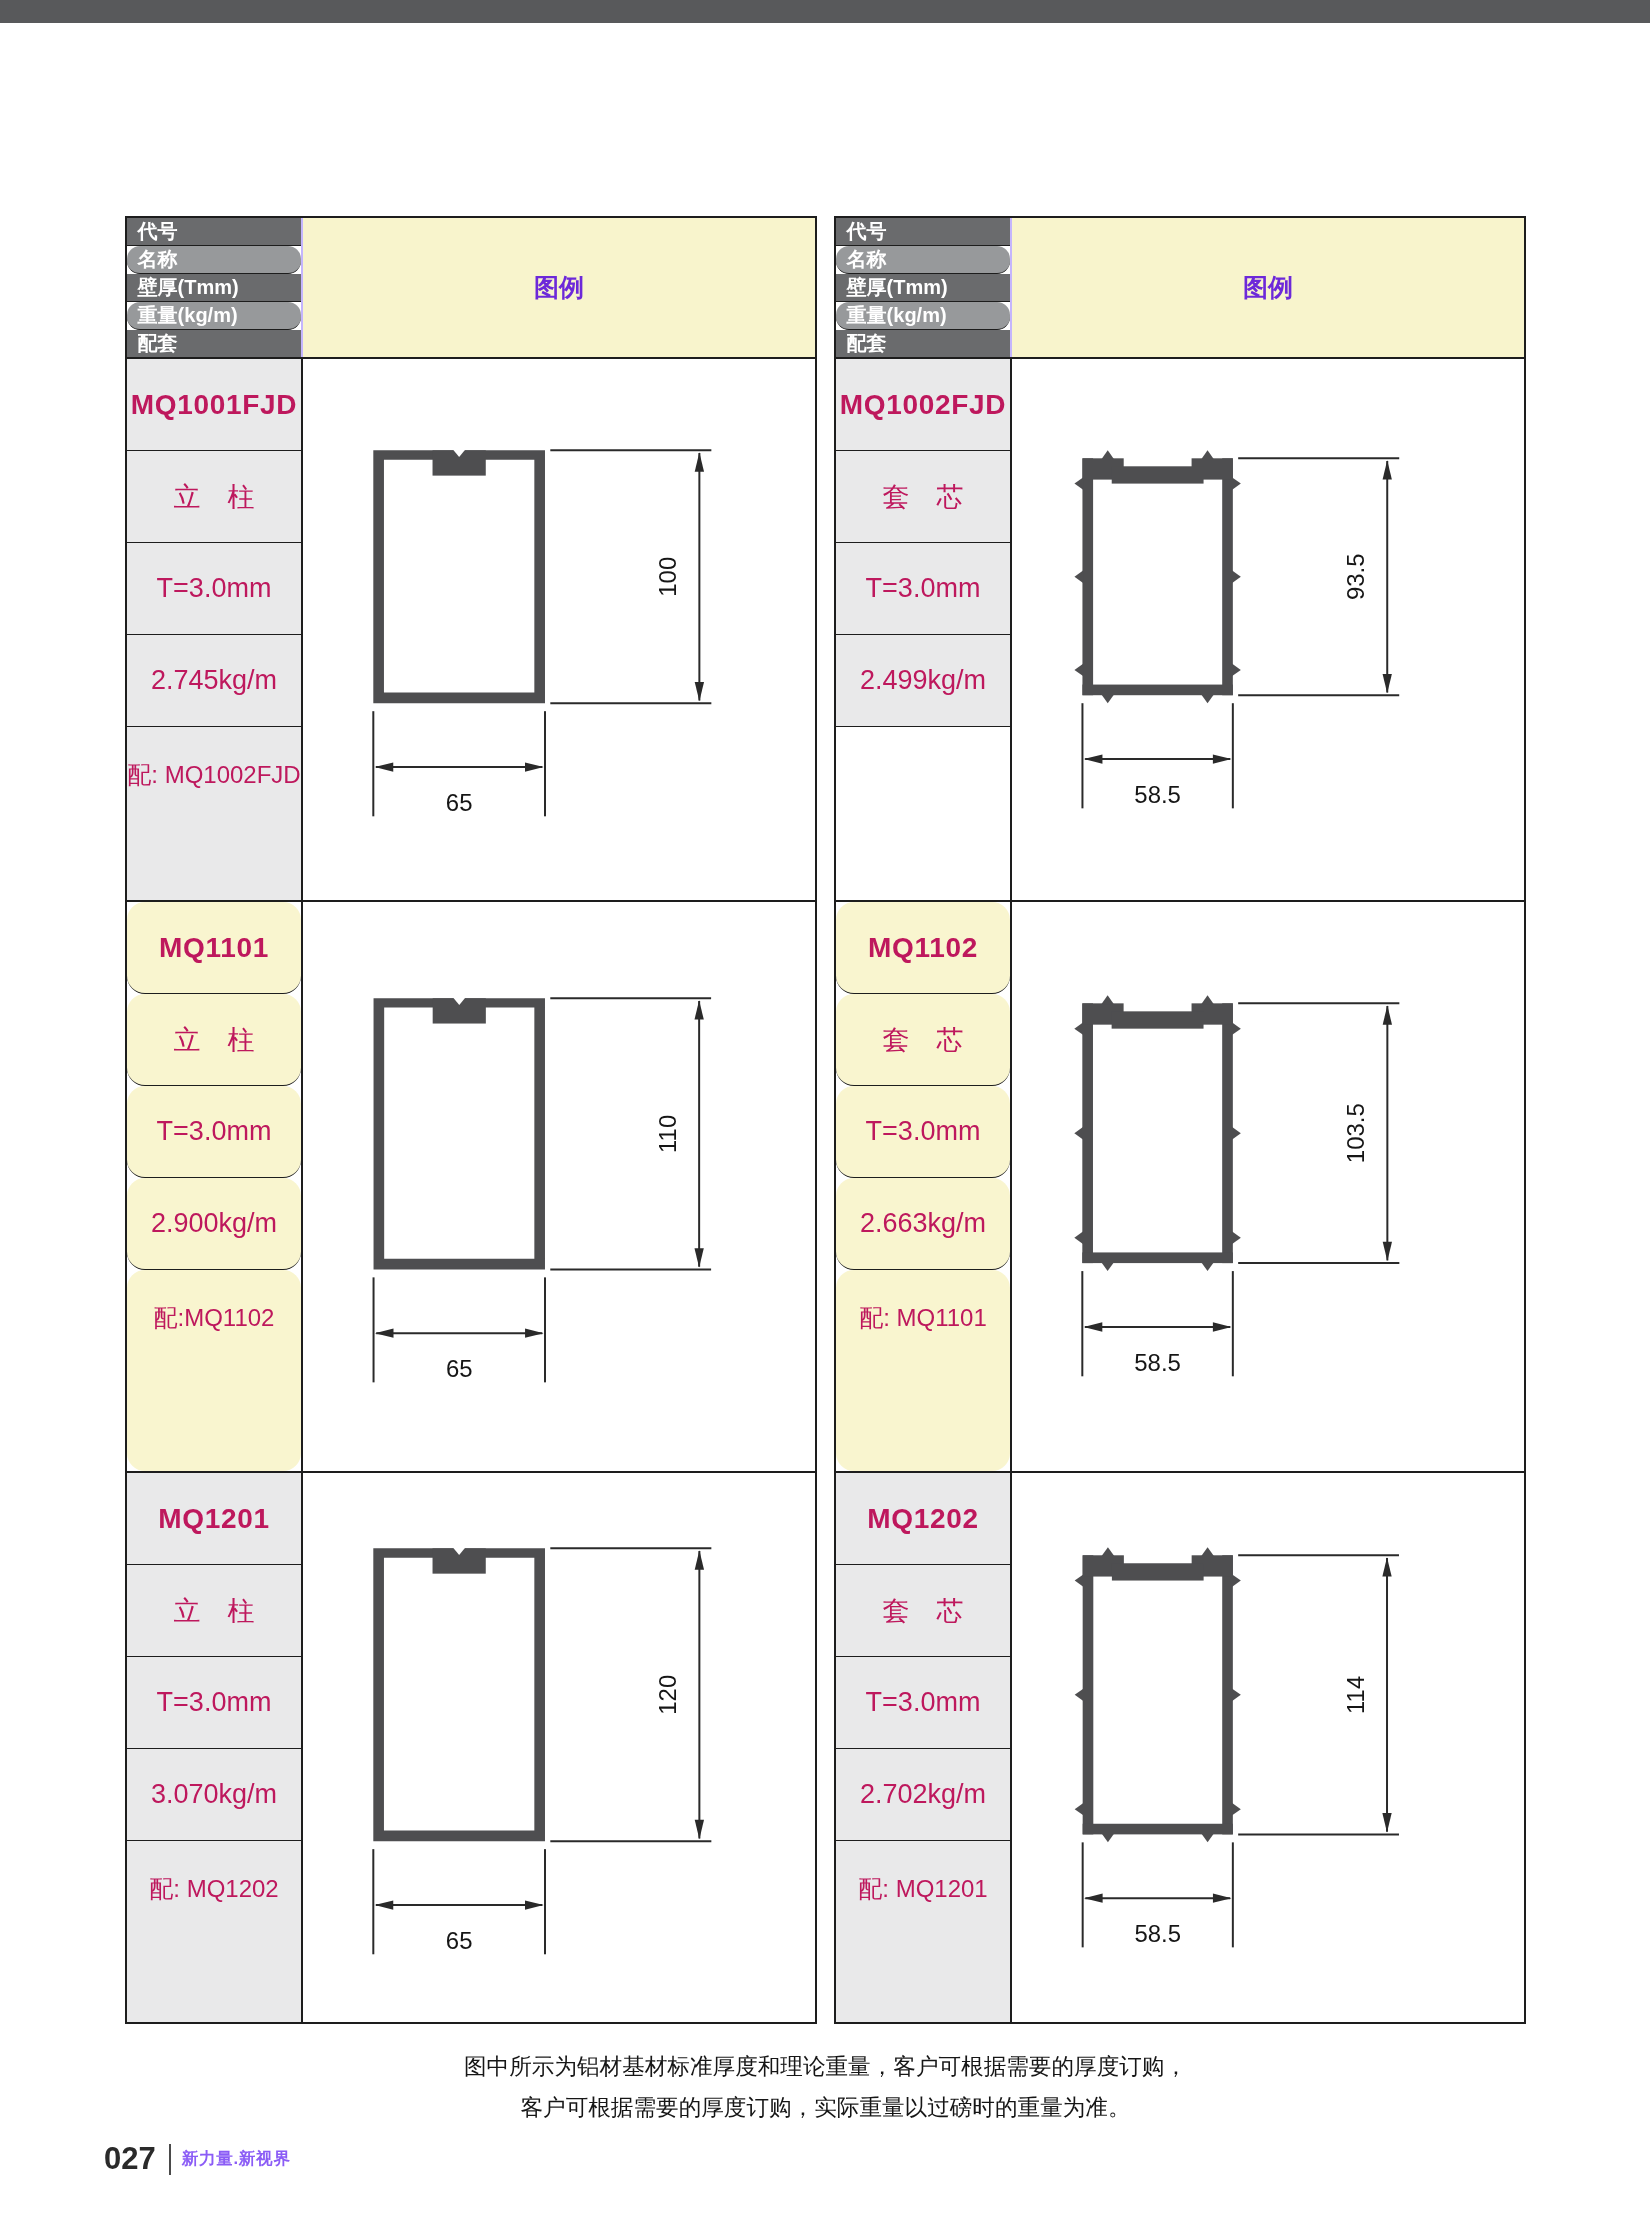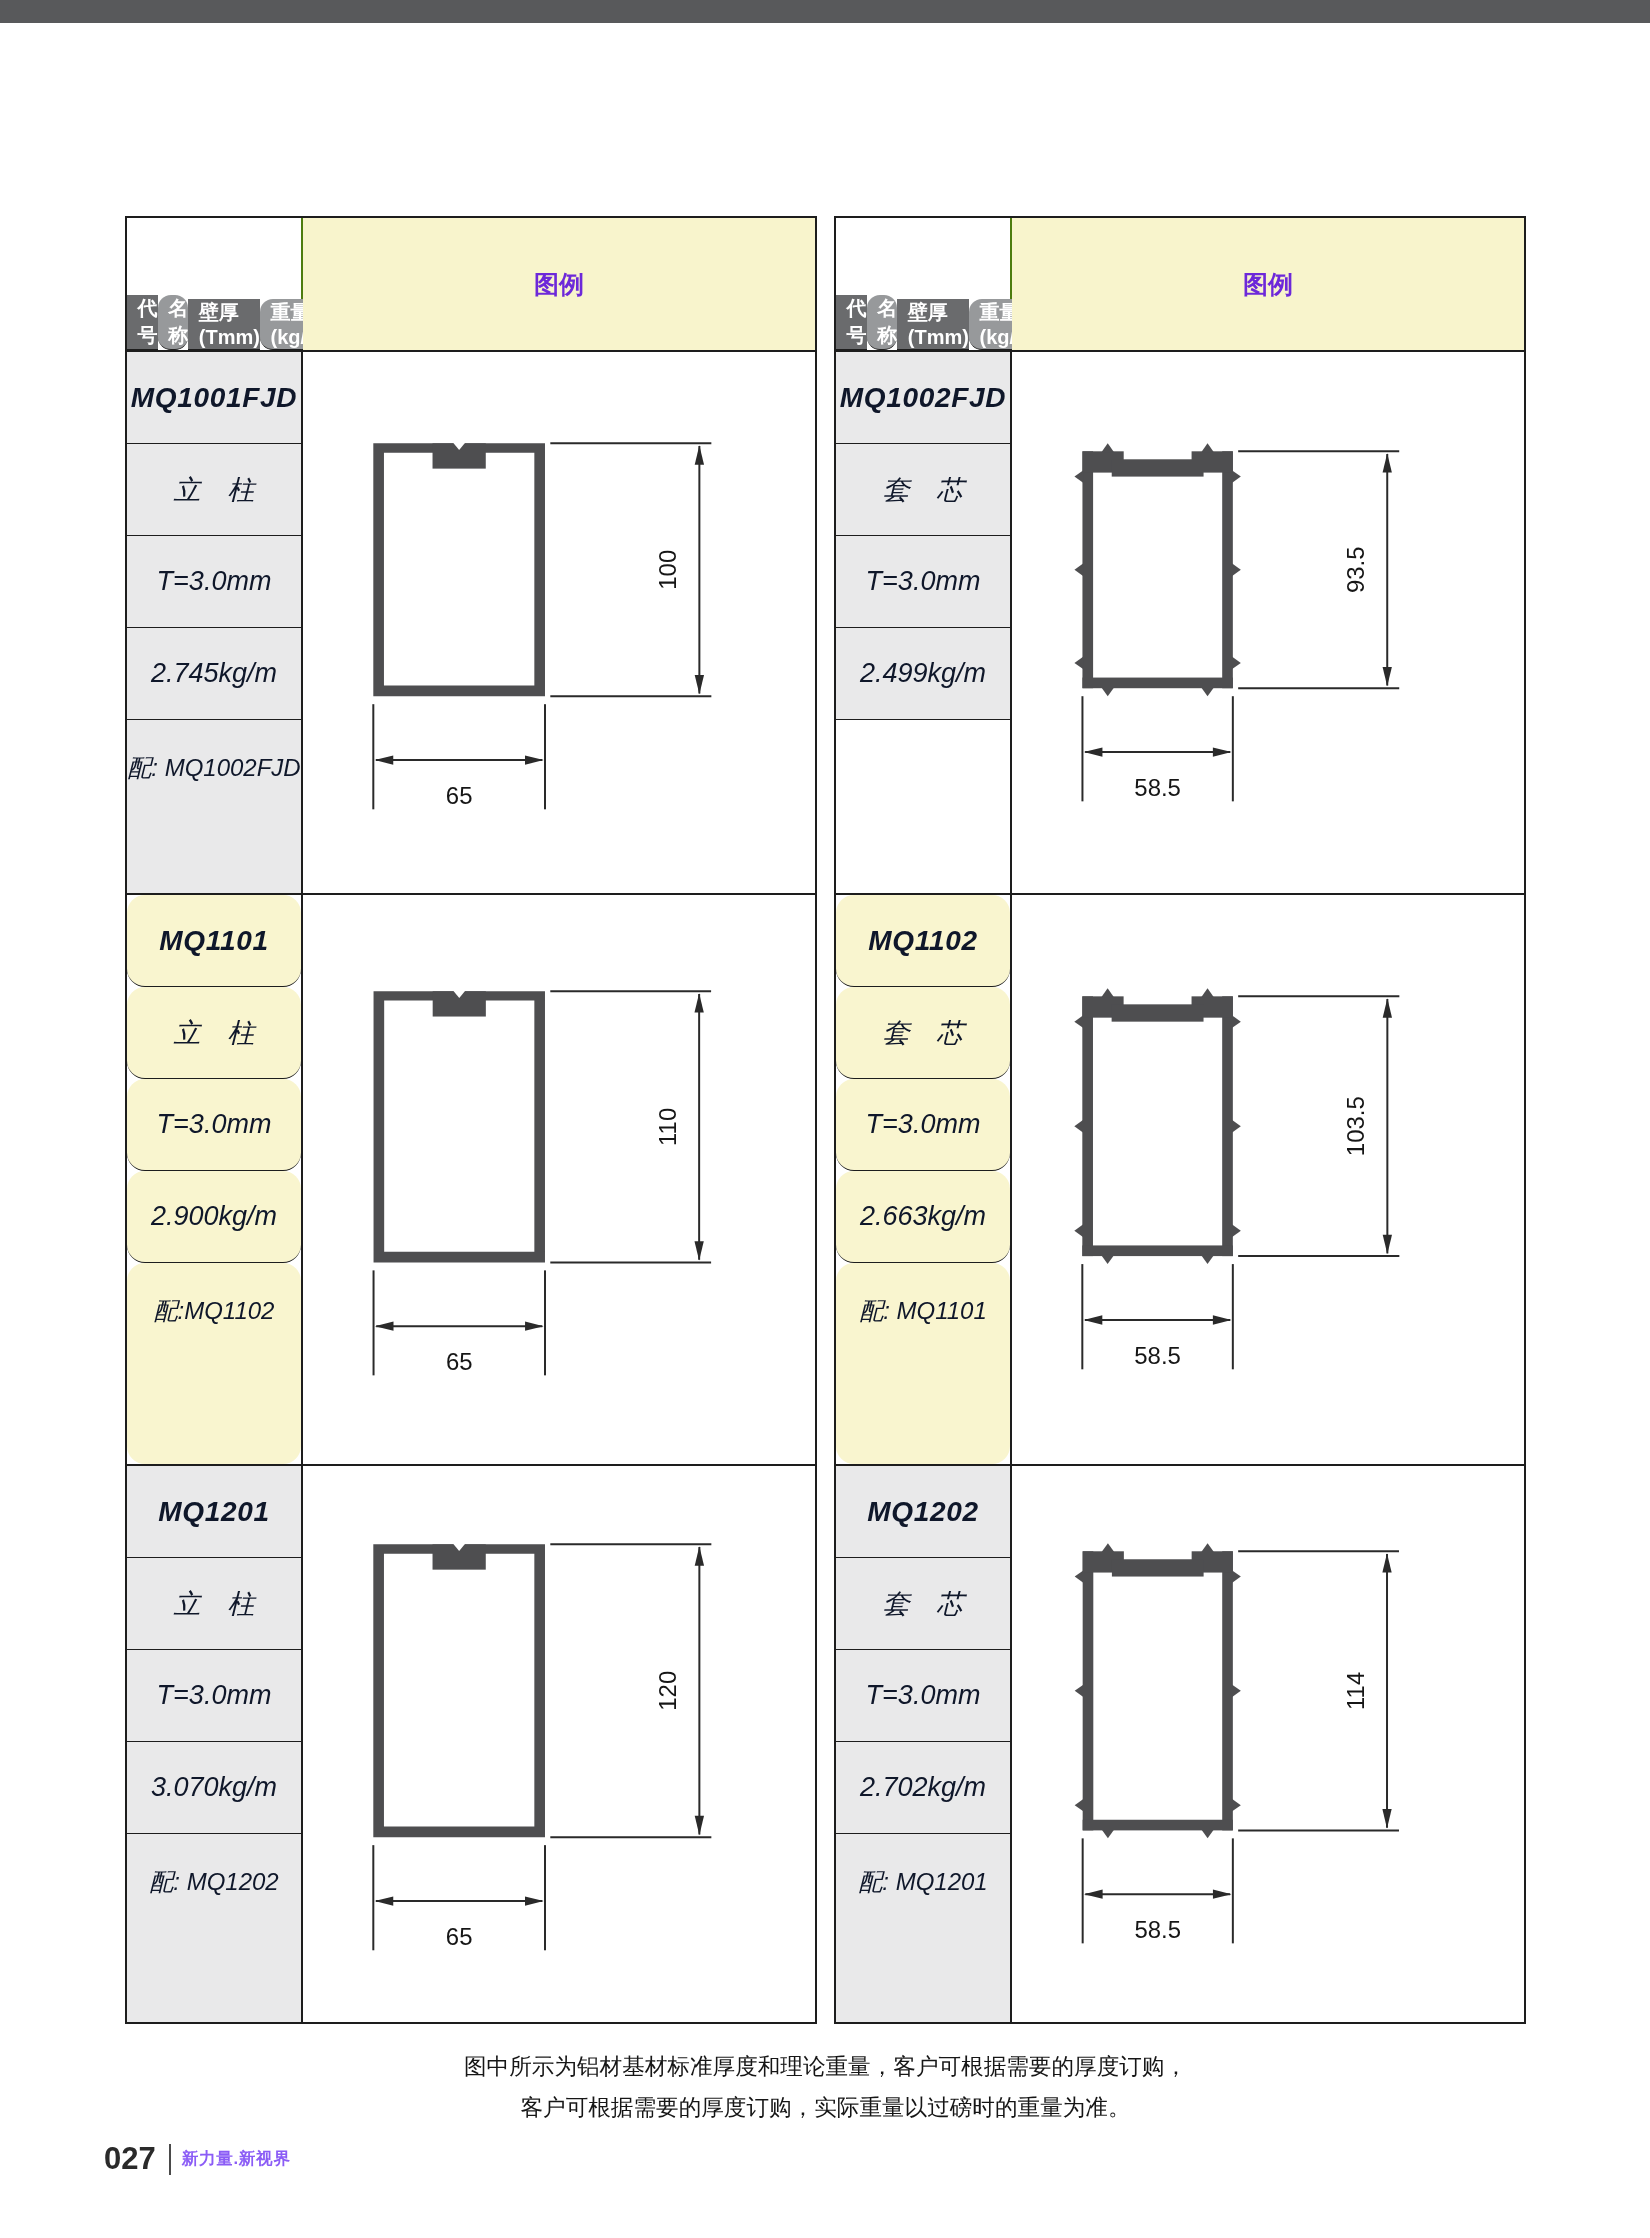--- a/index.html
+++ b/index.html
@@ -8,41 +8,41 @@
 
   .top-bar { position:absolute; left:0; top:0; width:1651px; height:22.6px; background:#58595b; }
 
   .ptable { position:absolute; top:216px; width:692px; height:1808px;
             border:2px solid #1d1d1d; box-sizing:border-box;
             display:flex; flex-direction:column; background:#ffffff; }
   #table-left  { left:125px; }
   #table-right { left:834px; }
 
   .phead { flex:0 0 134px; display:flex; border-bottom:2px solid #1d1d1d; box-sizing:border-box; }
-  .hlabels { width:176px; flex:0 0 176px; display:flex; flex-direction:row;
-             border-right:2px solid #4d7c0f; box-sizing:border-box;align-items:flex-end; }
+  .hlabels { width:176px; flex:0 0 176px; display:flex; flex-direction:column;
+             border-right:2px solid #c4b5fd; box-sizing:border-box; }
   .hrow { flex:1; display:flex; align-items:center; padding-left:10.6px;
           color:#ffffff; font-weight:bold; font-size:20px;
           border-bottom:1.3px solid #1d1d1d; box-sizing:border-box; }
   .hrow:last-child { border-bottom:none; }
   .hrow.dark  { background:#6a6b6d; }
   .hrow.light { background:#97999b;border-radius:13px; }
   .hlegend { flex:1; background:#f8f4cc; display:flex; align-items:center; justify-content:center;
              font-weight:bold; font-size:25px; color:#6d28d9; }
 
   .psection { display:flex; border-bottom:2px solid #1d1d1d; box-sizing:border-box; background:#ffffff; }
   .psection.s1 { flex:0 0 543px; }
   .psection.s2 { flex:0 0 571px; }
   .psection.s3 { flex:1; border-bottom:none; }
 
   .plabels { width:176px; flex:0 0 176px; display:flex; flex-direction:column;
              border-right:2px solid #1d1d1d; box-sizing:border-box; }
   .pcell { flex:0 0 92px; display:flex; align-items:center; justify-content:center;
-           text-align:right; font-size:27px; color:#0f172a;
-           border-bottom:1.3px solid #1d1d1d; box-sizing:border-box;font-style:italic; }
+           text-align:right; font-size:27px; color:#be185d;
+           border-bottom:1.3px solid #1d1d1d; box-sizing:border-box; }
   .pcell.code  { font-weight:bold; font-size:28px; letter-spacing:0.7px; }
   .pcell.match { flex:1 1 auto; align-items:flex-start; padding-top:32px; font-size:24px; border-bottom:none; }
   .sec-gray   .pcell { background:#e9e9ea; }
   .sec-yellow .pcell { background:#f9f5cf;border-radius:18px; }
 
   .pdiagram { flex:1; display:flex; align-items:center; justify-content:flex-start;
               padding-left:57px; box-sizing:border-box; background:#ffffff; }
 
   svg .profile { fill:#4e4e50; }
   svg .dim-line { stroke:#2a2a2a; stroke-width:3; fill:none; }

